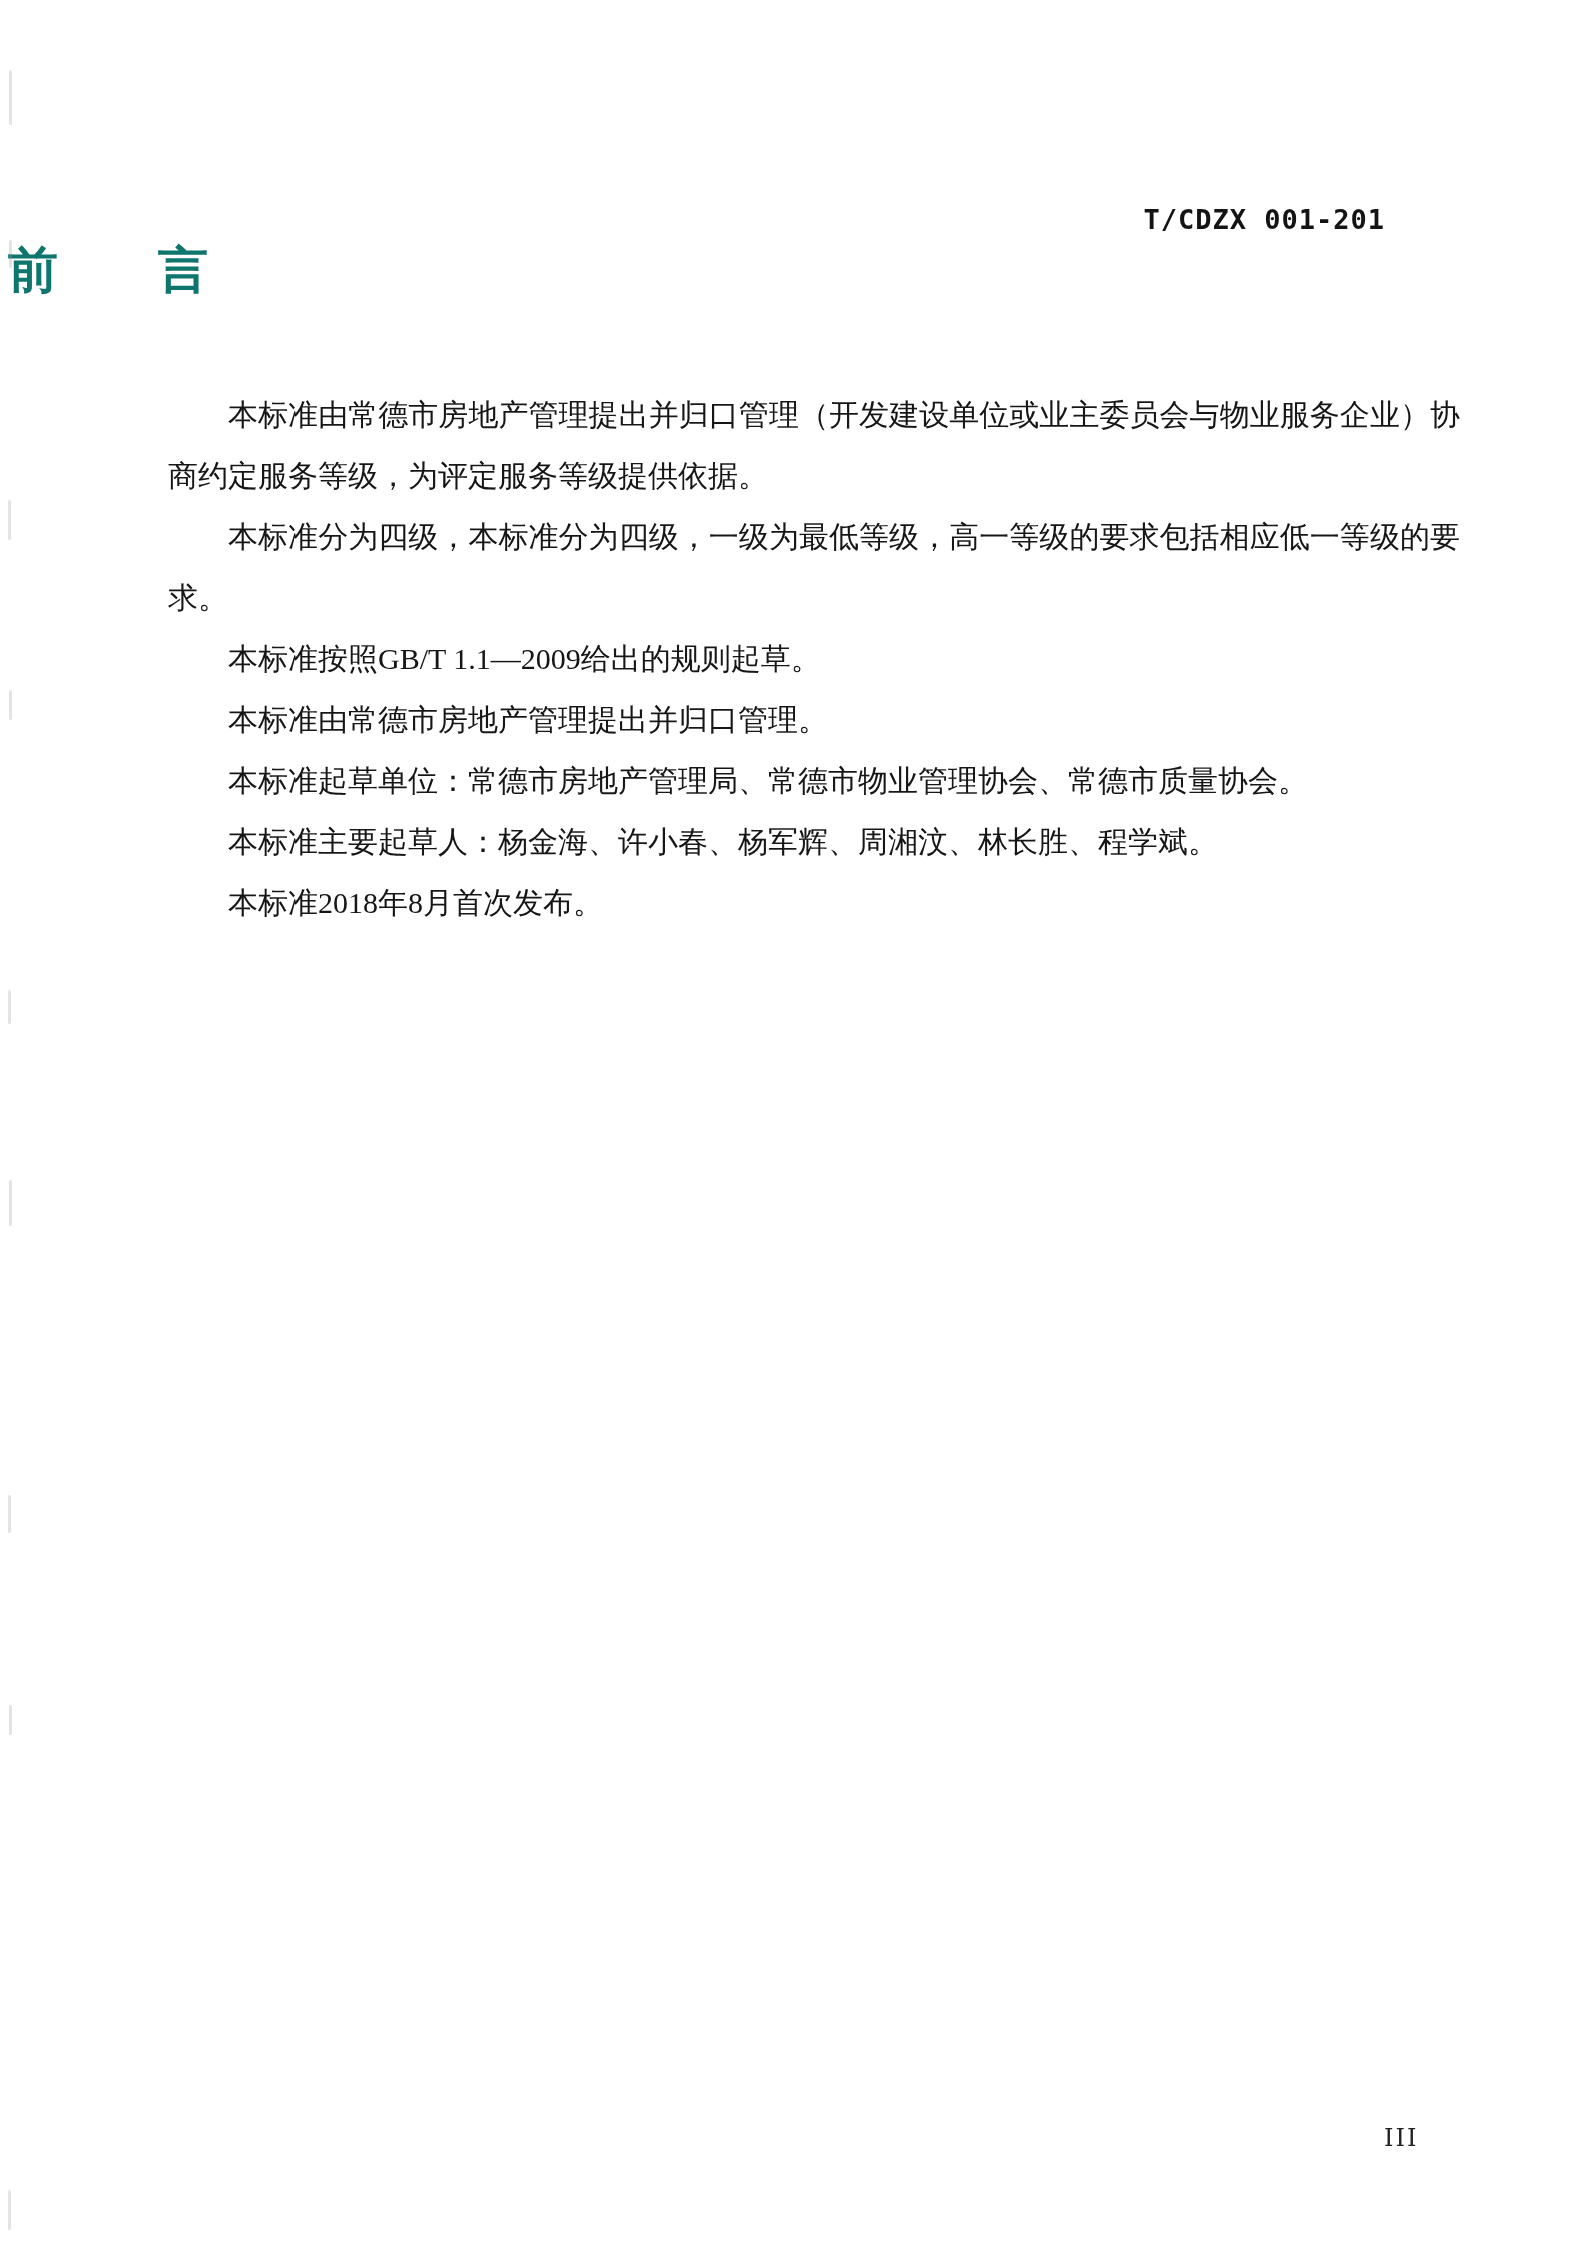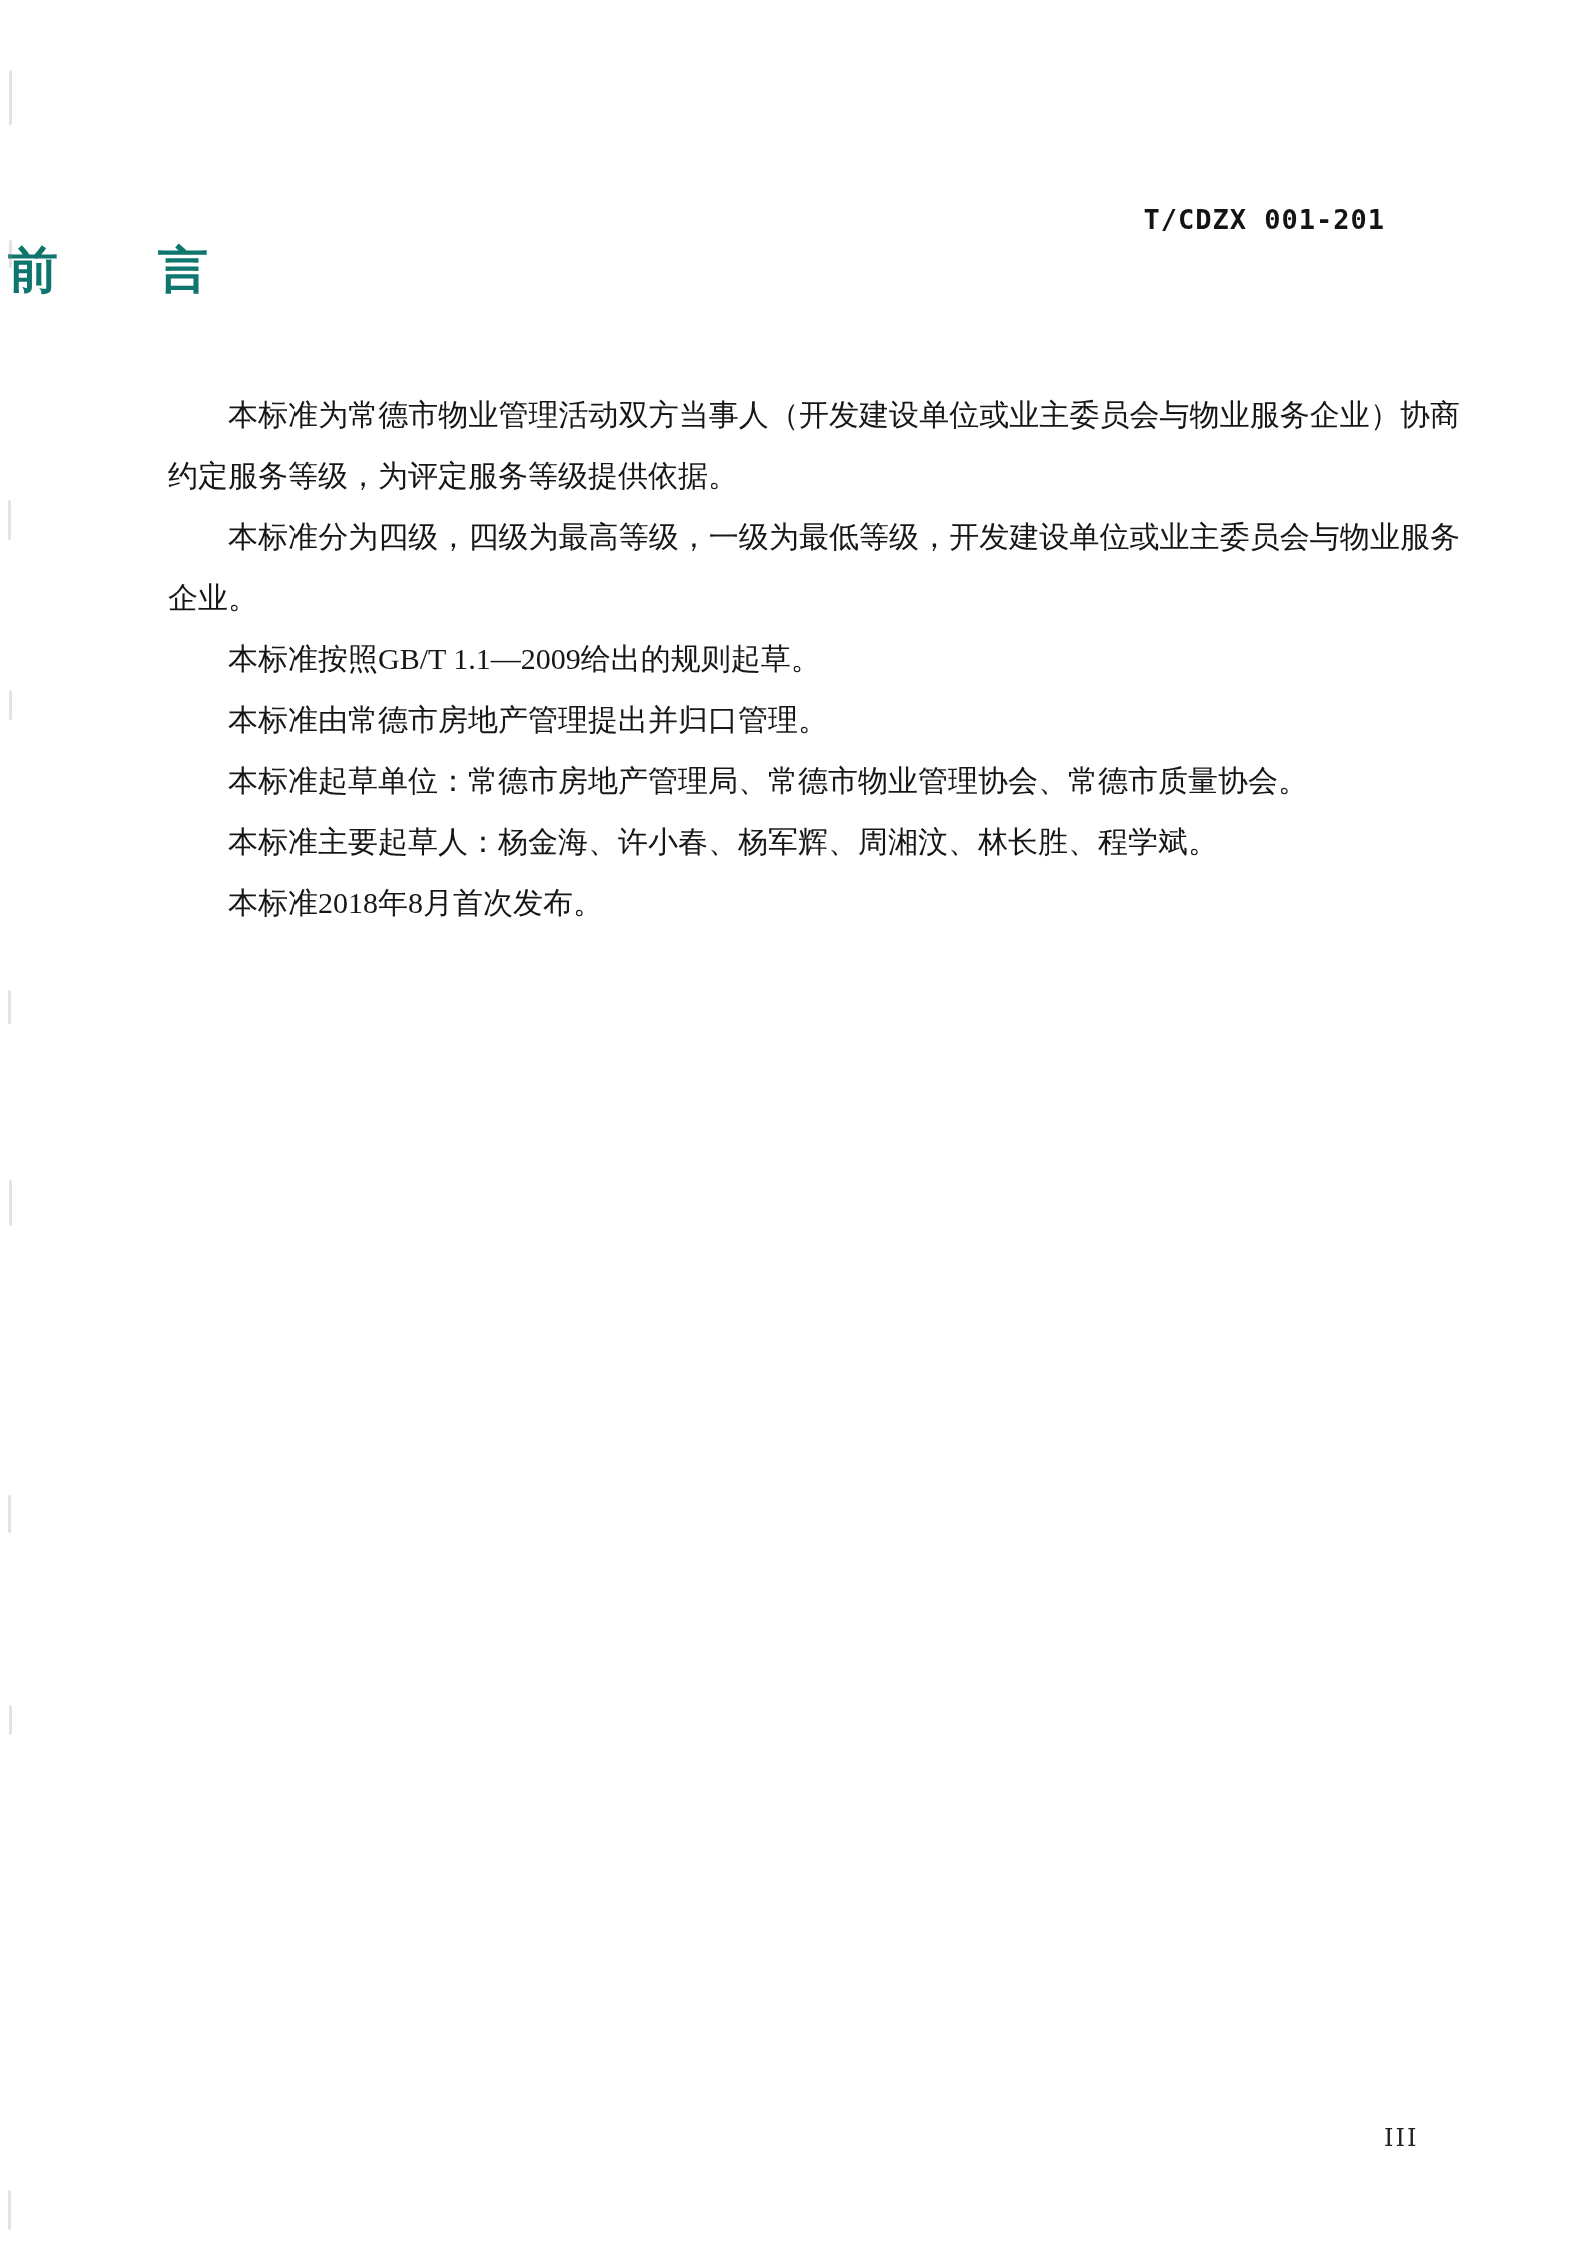--- a/index.html
+++ b/index.html
@@ -88,22 +88,22 @@
 </head>
 <body>
 
 <div class="page">
 
   <div class="doc-number">T/CDZX 001-201</div>
 
   <div class="page-title">前　　言</div>
 
   <div class="doc-body">
-    <p>本标准为常德市物业管理活动双方当事人（开发建设单位或业主委员会与物业服务企业）协商约定服务等级，为评定服务等级提供依据。</p>
-    <p>本标准分为四级，四级为最高等级，一级为最低等级，开发建设单位或业主委员会与物业服务企业。</p>
+    <p>本标准由常德市房地产管理提出并归口管理（开发建设单位或业主委员会与物业服务企业）协商约定服务等级，为评定服务等级提供依据。</p>
+    <p>本标准分为四级，本标准分为四级，一级为最低等级，高一等级的要求包括相应低一等级的要求。</p>
     <p>本标准按照GB/T 1.1—2009给出的规则起草。</p>
     <p>本标准由常德市房地产管理提出并归口管理。</p>
     <p>本标准起草单位：常德市房地产管理局、常德市物业管理协会、常德市质量协会。</p>
     <p>本标准主要起草人：杨金海、许小春、杨军辉、周湘汶、林长胜、程学斌。</p>
     <p>本标准2018年8月首次发布。</p>
   </div>
 
   <div class="page-number">III</div>
 
   <div class="artifact a1"></div>

